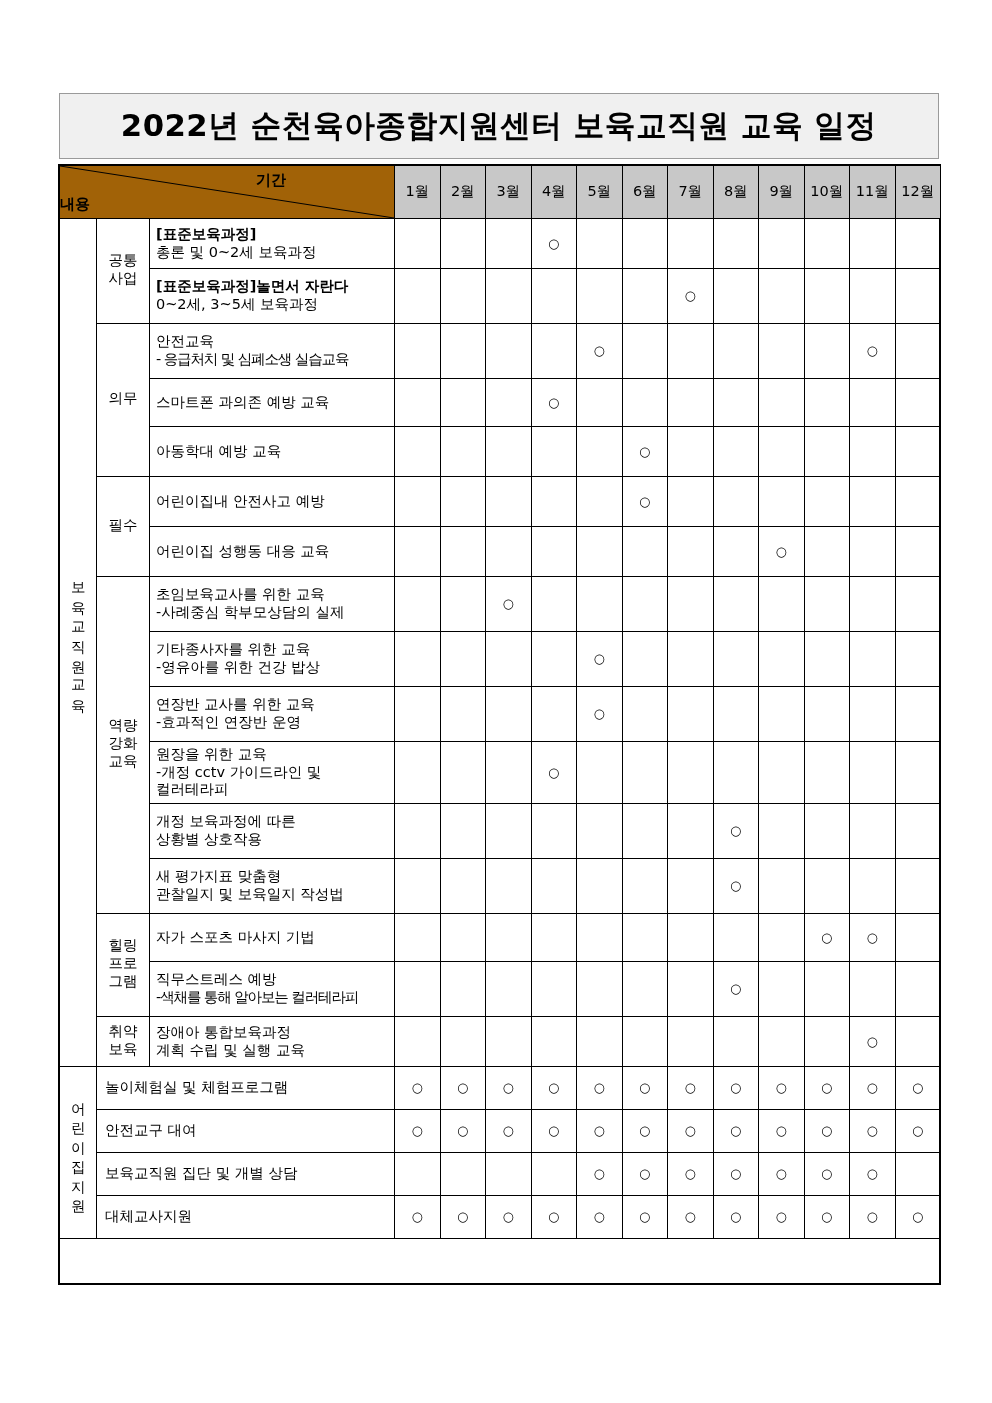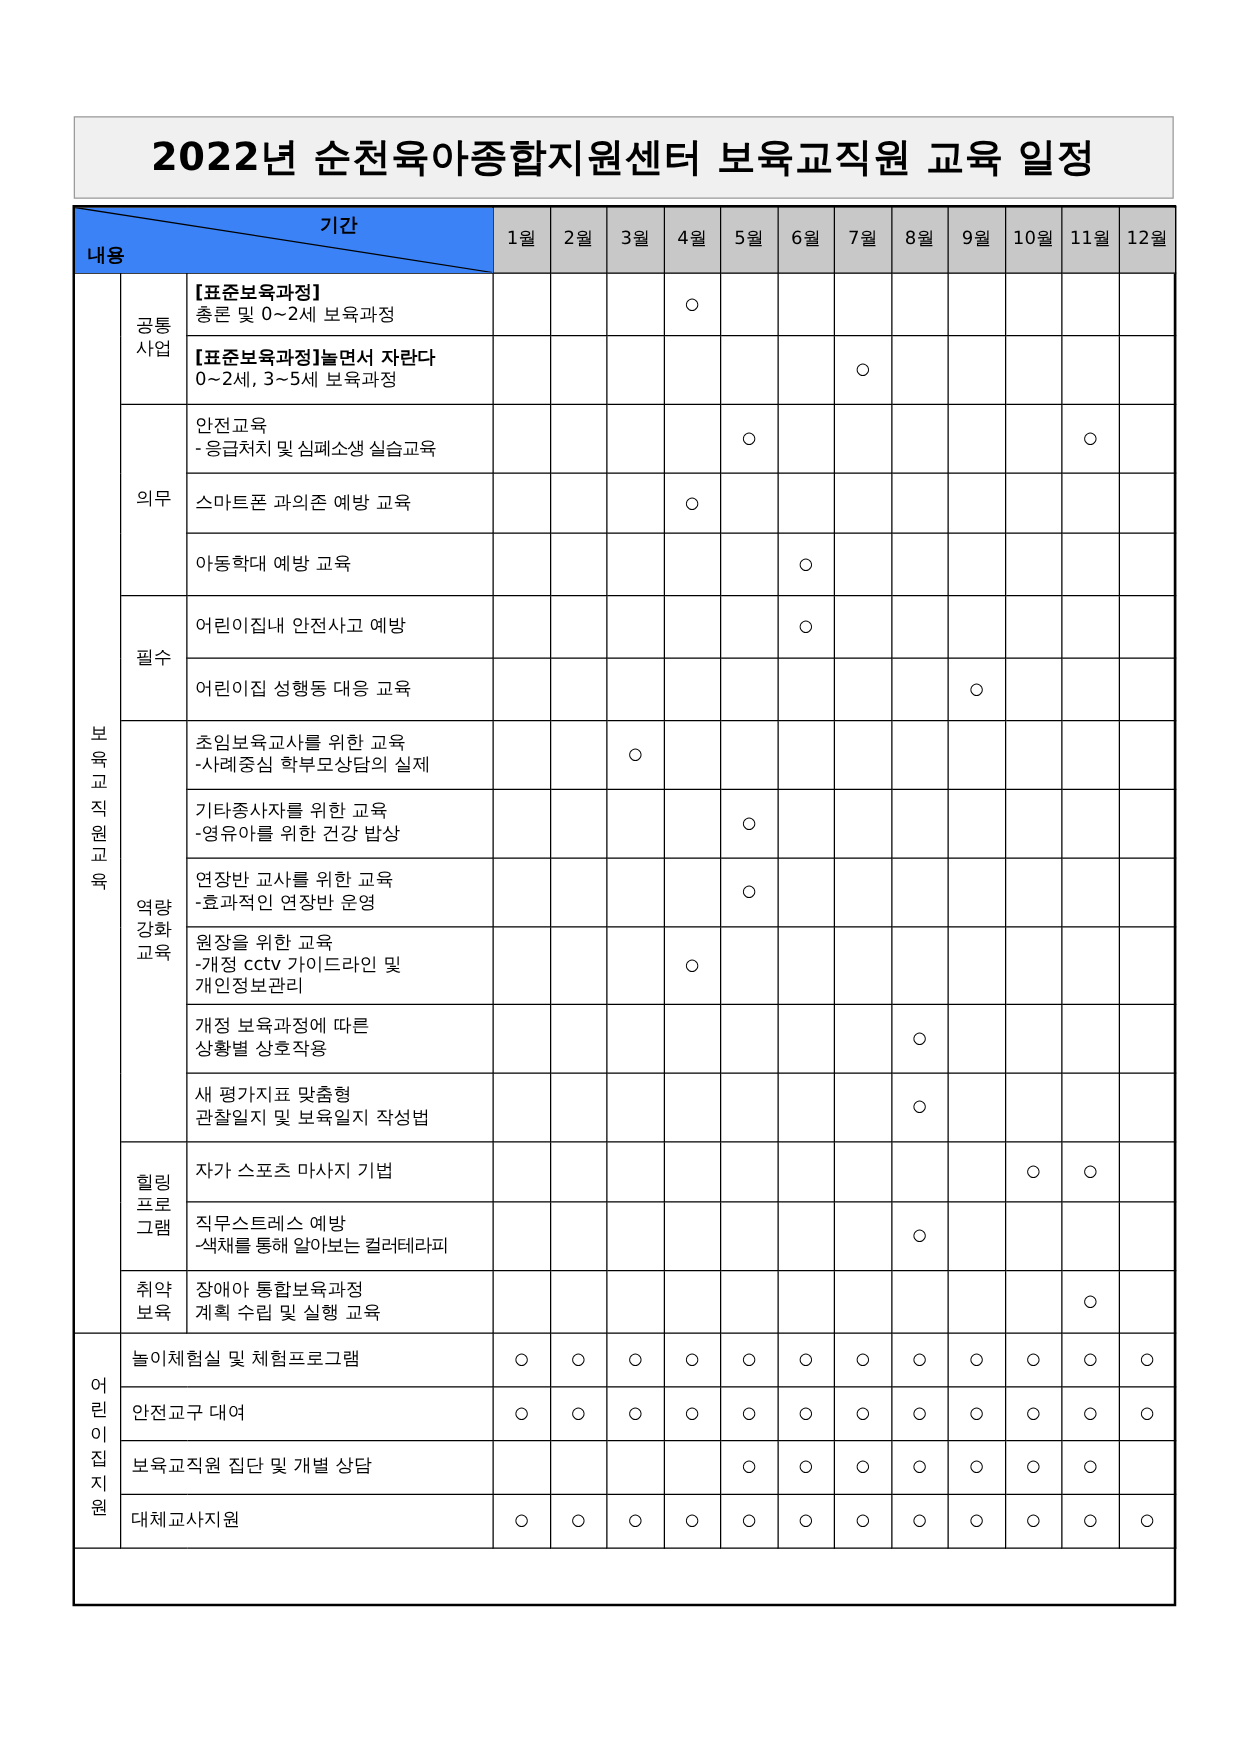--- a/index.html
+++ b/index.html
@@ -76,42 +76,42 @@
     top: 164px;
     width: 883px;
     height: 1121px;
     border: 2.5px solid #000000;
     box-sizing: border-box;
     pointer-events: none;
   }
 
   
   .hdr-corner {
-    background: #3b82f6;
+    background: #a16207;
     height: 52px;
     position: relative;
     padding: 0 !important;
   }
   .hdr-corner .diag {
     position: absolute;
     inset: 0;
     width: 100%;
     height: 100%;
     display: block;
   }
   .hdr-corner .lbl-period {
     position: absolute;
     right: 108px;
     top: 5px;
     font-size: 15px;
     font-weight: bold;
   }
   .hdr-corner .lbl-content {
     position: absolute;
-    left: 10px;
+    left: 0;
     bottom: 5px;
     font-size: 15px;
     font-weight: bold;
   }
   th.month {
     background: #c8c8c8;
     font-weight: bold;
     font-size: 14px;
     text-align: center;
     height: 52px;
@@ -134,20 +134,21 @@
   }
 
   
   td.subgroup {
     width: 53px;
     text-align: center;
     font-weight: bold;
     font-size: 13.5px;
     line-height: 1.28;
     padding: 0 2px !important;
+    font-family: Liberation Mono, monospace;
   }
 
   
   td.topic {
     width: 245px;
     text-align: left;
     padding: 3px 0 3px 6px !important;
     font-size: 15px;
     line-height: 1.3;
   }
@@ -366,21 +367,21 @@
           <td class="mcell"><span class="mark">○</span></td>
           <td class="mcell"></td>
           <td class="mcell"></td>
           <td class="mcell"></td>
           <td class="mcell"></td>
           <td class="mcell"></td>
           <td class="mcell"></td>
           <td class="mcell"></td>
         </tr>
         <tr style="height: 62px; margin-left: 14px;">
-          <td class="topic"><span>원장을 위한 교육</span><br><span>-개정 cctv 가이드라인 및</span><br><span>개인정보관리</span></td>
+          <td class="topic"><span>원장을 위한 교육</span><br><span>-개정 cctv 가이드라인 및</span><br><span>컬러테라피</span></td>
           <td class="mcell"></td>
           <td class="mcell"></td>
           <td class="mcell"></td>
           <td class="mcell"><span class="mark">○</span></td>
           <td class="mcell"></td>
           <td class="mcell"></td>
           <td class="mcell"></td>
           <td class="mcell"></td>
           <td class="mcell"></td>
           <td class="mcell"></td>

